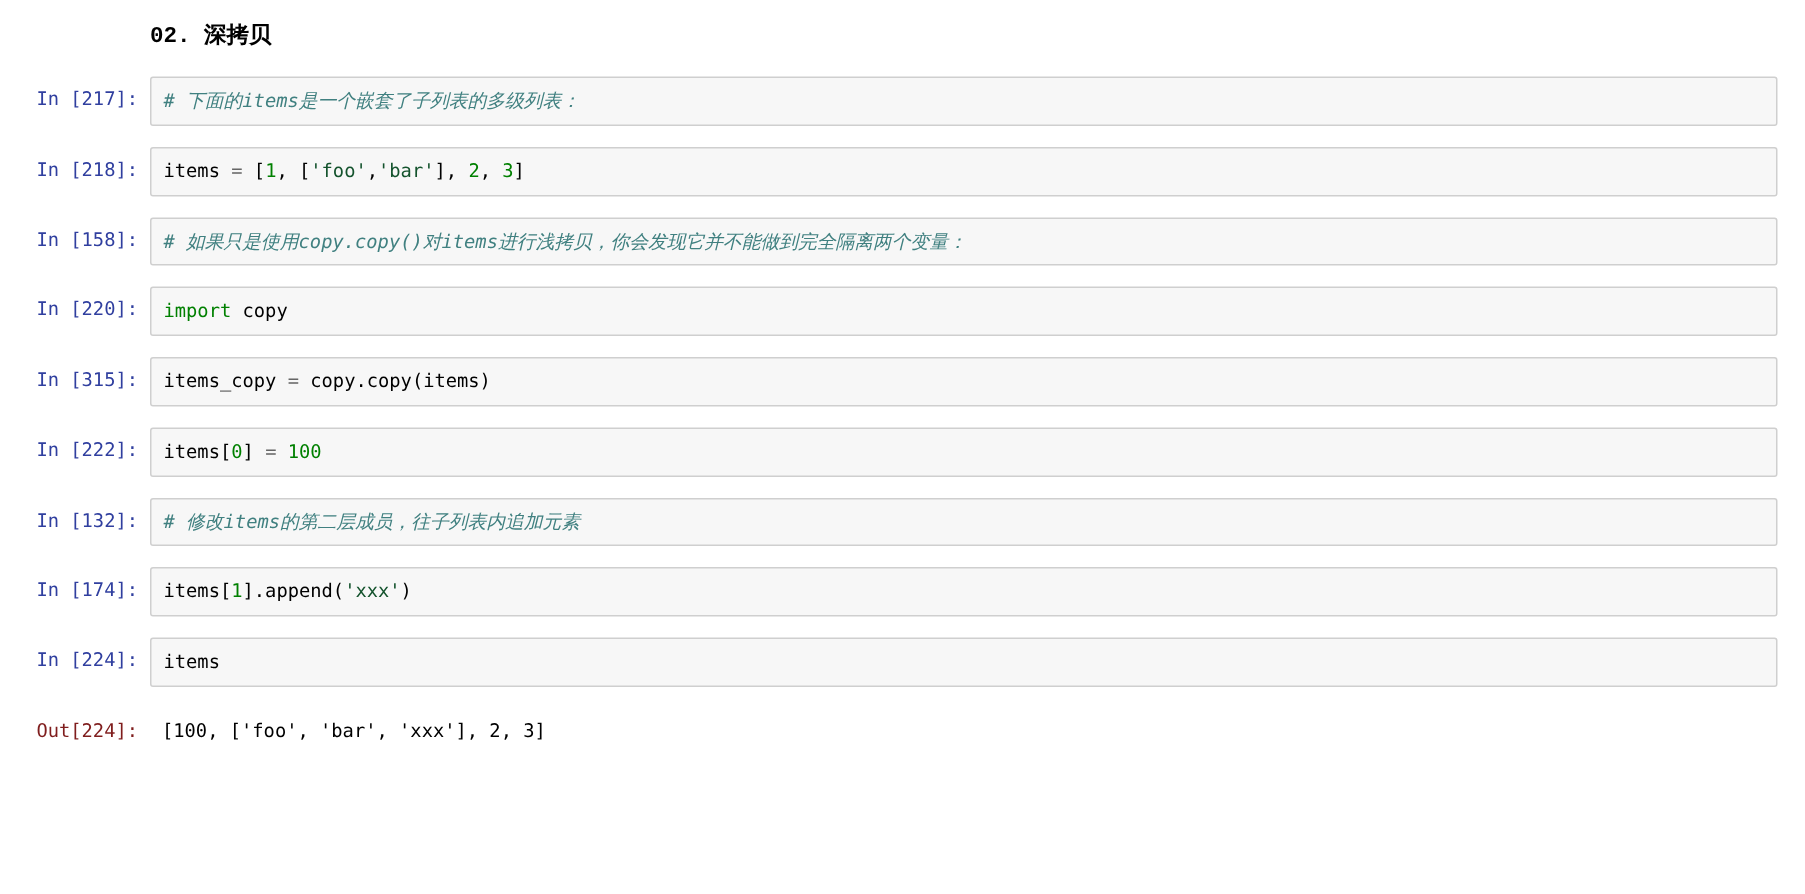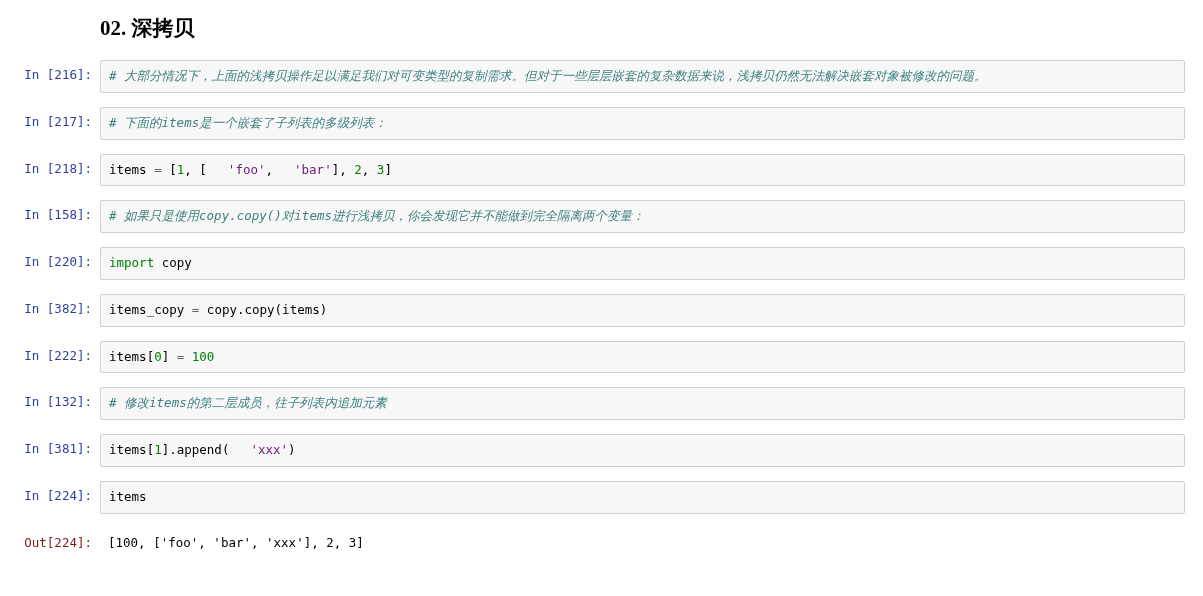--- a/index.html
+++ b/index.html
@@ -10,24 +10,24 @@
     font-size: 13px;
     color: #000;
     background: #fff;
     width: 1203px;
     position: relative;
   }
   .notebook {
     padding: 8px 18px 20px 18px;
   }
   .heading {
-    font-size: 21px;
+    font-size: 15px;
     font-weight: 700;
     margin: 6px 0 18px 82px;
-    font-family: Liberation Serif, serif;
+    font-family: Liberation Mono, monospace;
   }
   .cell {
     display: flex;
     align-items: flex-start;
     margin-bottom: 14px;
   }
   .prompt {
     width: 82px;
     flex: 0 0 82px;
     text-align: right;
@@ -54,63 +54,59 @@
     padding: 6px 8px;
     font-family: Menlo, Consolas, "DejaVu Sans Mono", monospace;
     font-size: 12.5px;
     line-height: 1.5;
     white-space: pre-wrap;
     color: #000;
   }
   .c-comment { color: #408080; font-style: italic; }
   .c-keyword { color: #008000; font-weight: 400; }
   .c-op { color: #666; }
-  .c-str { color: #701a75; margin-left: 21px; }
+  .c-str { color: #14532d; }
   .c-num { color: #008000; }
 </style>
 </head>
 <body>
 
 <div class="notebook">
   <div class="heading">02. 深拷贝</div>
   <div id="cells">
-      <div class="cell">
-        <div class="prompt in">In [216]:</div>
-        <div class="input-area"><span class="c-comment"># 大部分情况下，上面的浅拷贝操作足以满足我们对可变类型的复制需求。但对于一些层层嵌套的复杂数据来说，浅拷贝仍然无法解决嵌套对象被修改的问题。</span></div>
-      </div>
       <div class="cell">
         <div class="prompt in">In [217]:</div>
         <div class="input-area"><span class="c-comment"># 下面的items是一个嵌套了子列表的多级列表：</span></div>
       </div>
       <div class="cell">
         <div class="prompt in">In [218]:</div>
         <div class="input-area"><span>items </span><span class="c-op">=</span><span> [</span><span class="c-num">1</span><span>, [</span><span class="c-str">'foo'</span><span>,</span><span class="c-str">'bar'</span><span>], </span><span class="c-num">2</span><span>, </span><span class="c-num">3</span><span>]</span></div>
       </div>
       <div class="cell">
         <div class="prompt in">In [158]:</div>
         <div class="input-area"><span class="c-comment"># 如果只是使用copy.copy()对items进行浅拷贝，你会发现它并不能做到完全隔离两个变量：</span></div>
       </div>
       <div class="cell">
         <div class="prompt in">In [220]:</div>
         <div class="input-area"><span class="c-keyword">import</span><span> copy</span></div>
       </div>
       <div class="cell">
-        <div class="prompt in">In [382]:</div>
+        <div class="prompt in">In [315]:</div>
         <div class="input-area"><span>items_copy </span><span class="c-op">=</span><span> copy.copy(items)</span></div>
       </div>
       <div class="cell">
         <div class="prompt in">In [222]:</div>
         <div class="input-area"><span>items[</span><span class="c-num">0</span><span>] </span><span class="c-op">=</span><span> </span><span class="c-num">100</span></div>
       </div>
       <div class="cell">
         <div class="prompt in">In [132]:</div>
         <div class="input-area"><span class="c-comment"># 修改items的第二层成员，往子列表内追加元素</span></div>
       </div>
       <div class="cell">
-        <div class="prompt in">In [381]:</div>
+        <div class="prompt in">In [174]:</div>
         <div class="input-area"><span>items[</span><span class="c-num">1</span><span>].append(</span><span class="c-str">'xxx'</span><span>)</span></div>
       </div>
       <div class="cell">
         <div class="prompt in">In [224]:</div>
         <div class="input-area"><span>items</span></div>
       </div>
       <div class="cell">
         <div class="prompt out">Out[224]:</div>
         <div class="output-area">[100, ['foo', 'bar', 'xxx'], 2, 3]</div>
       </div>

